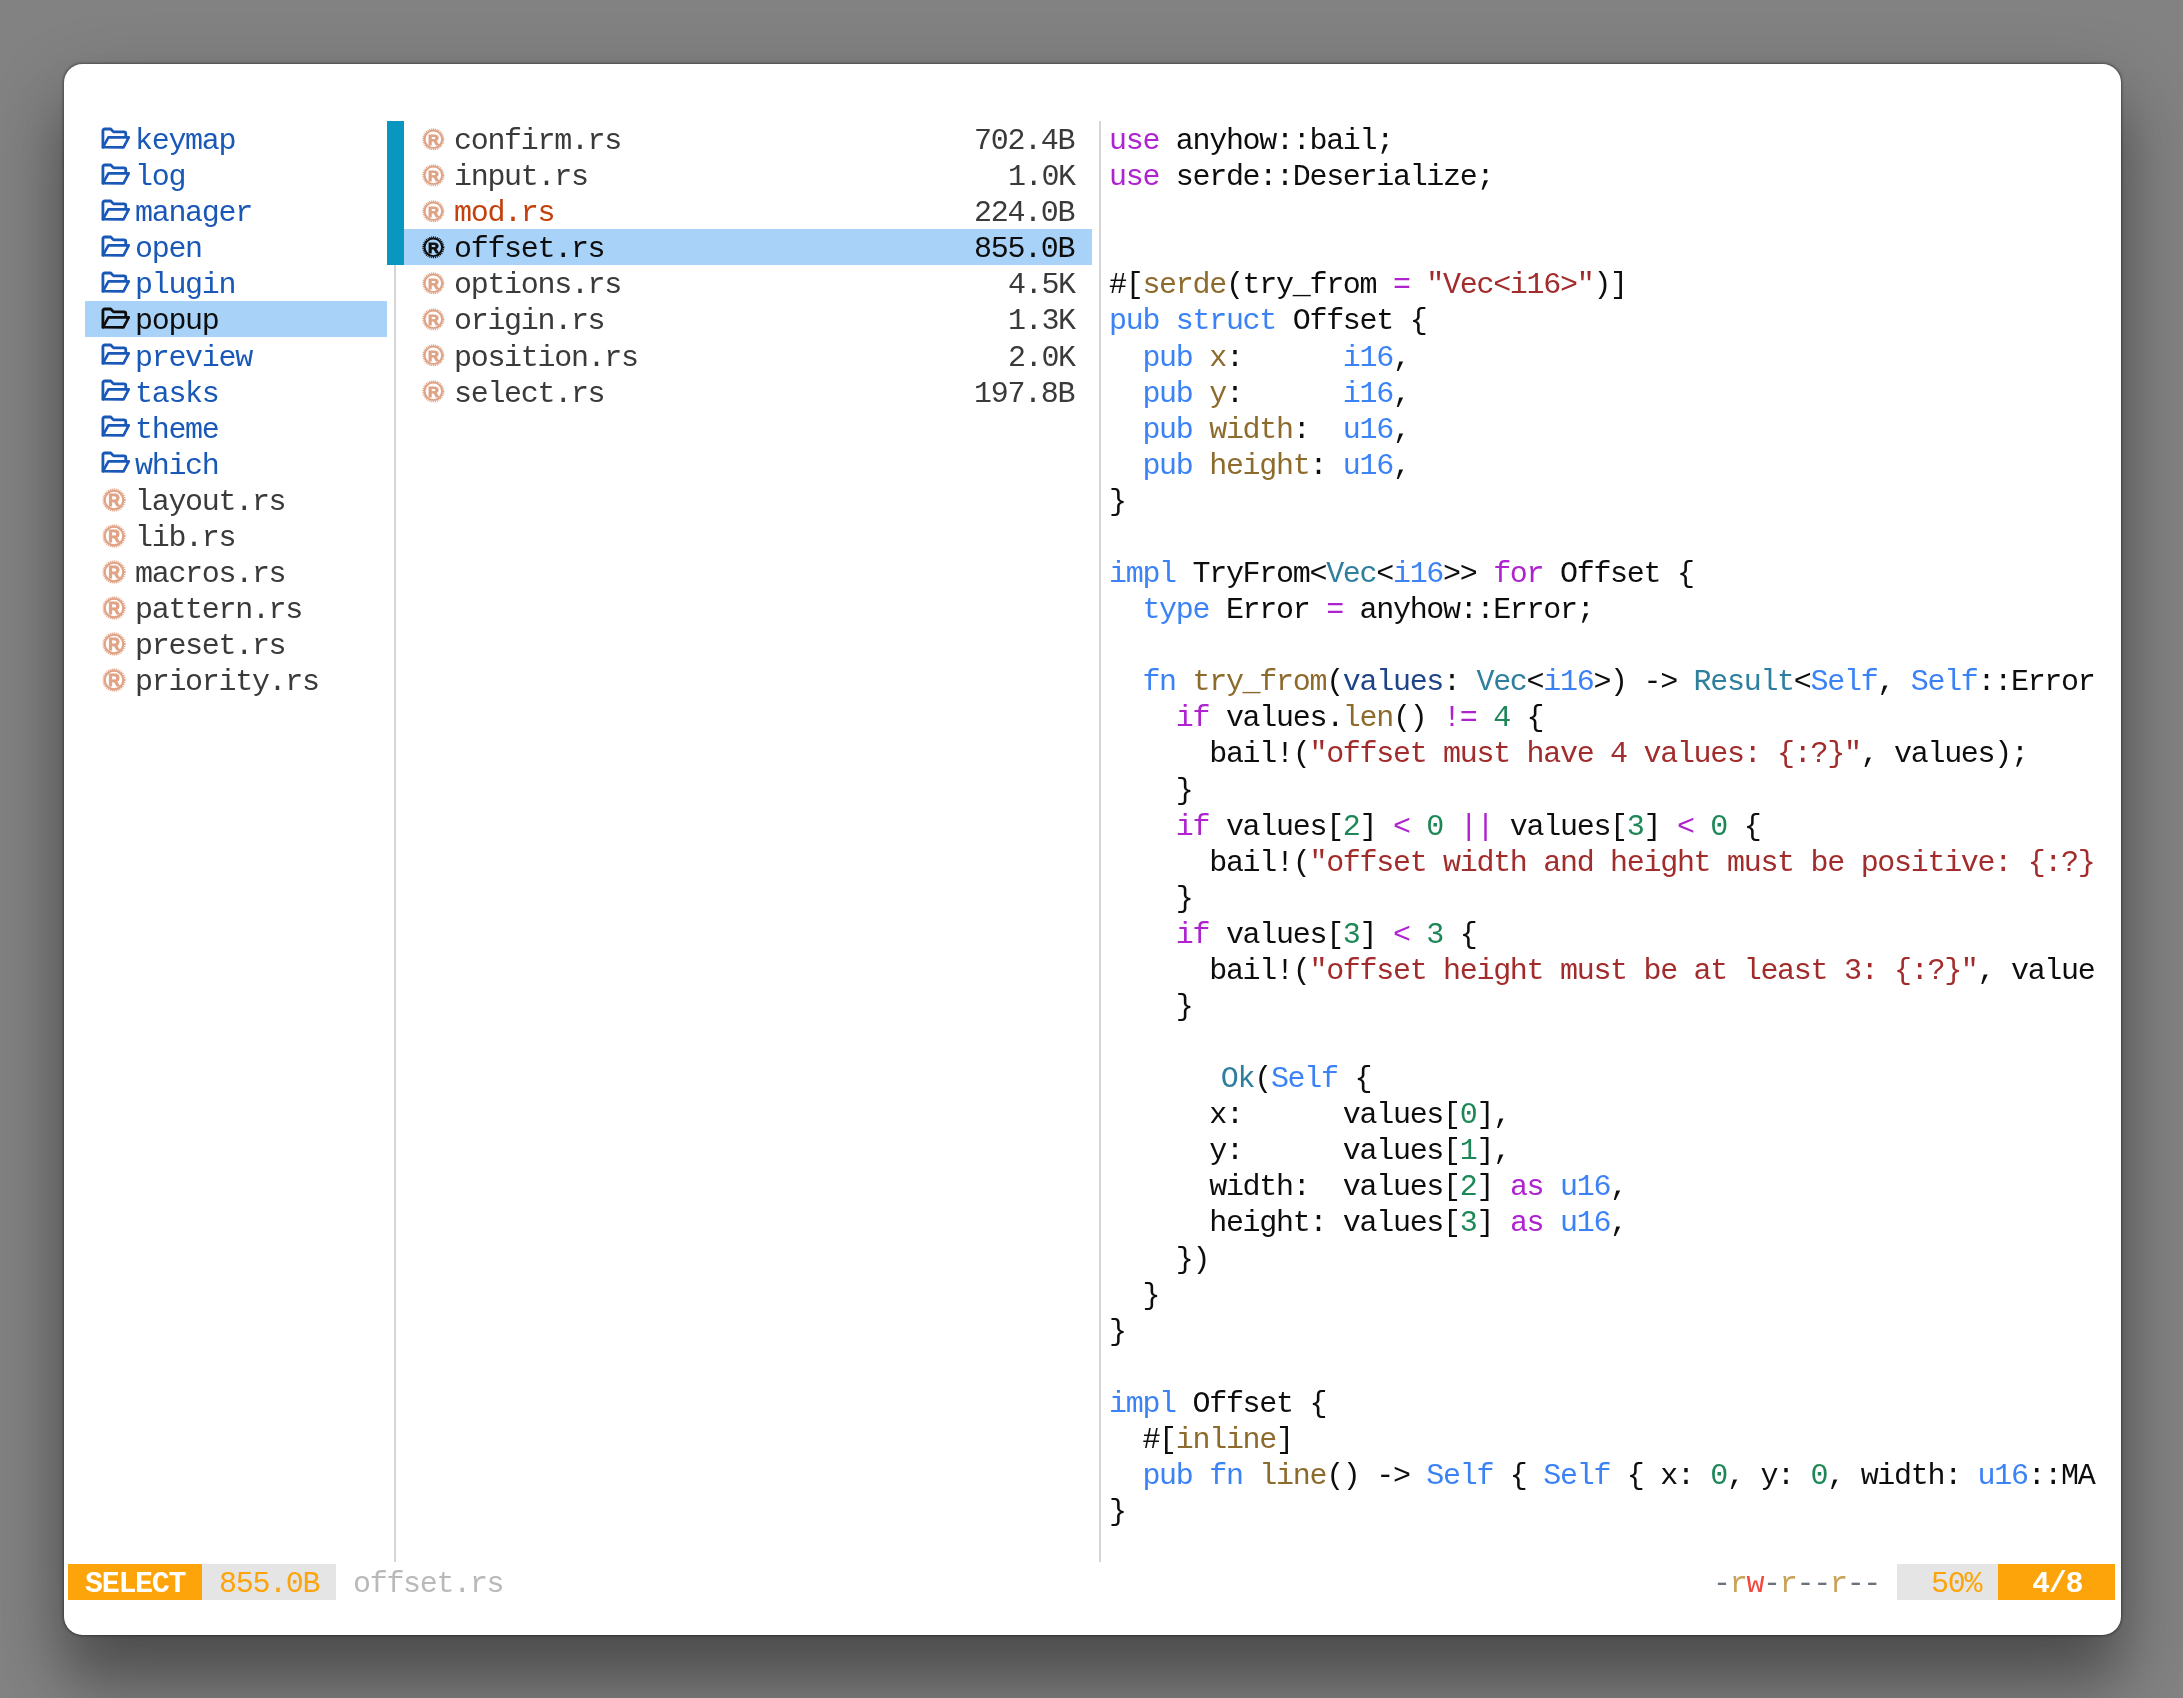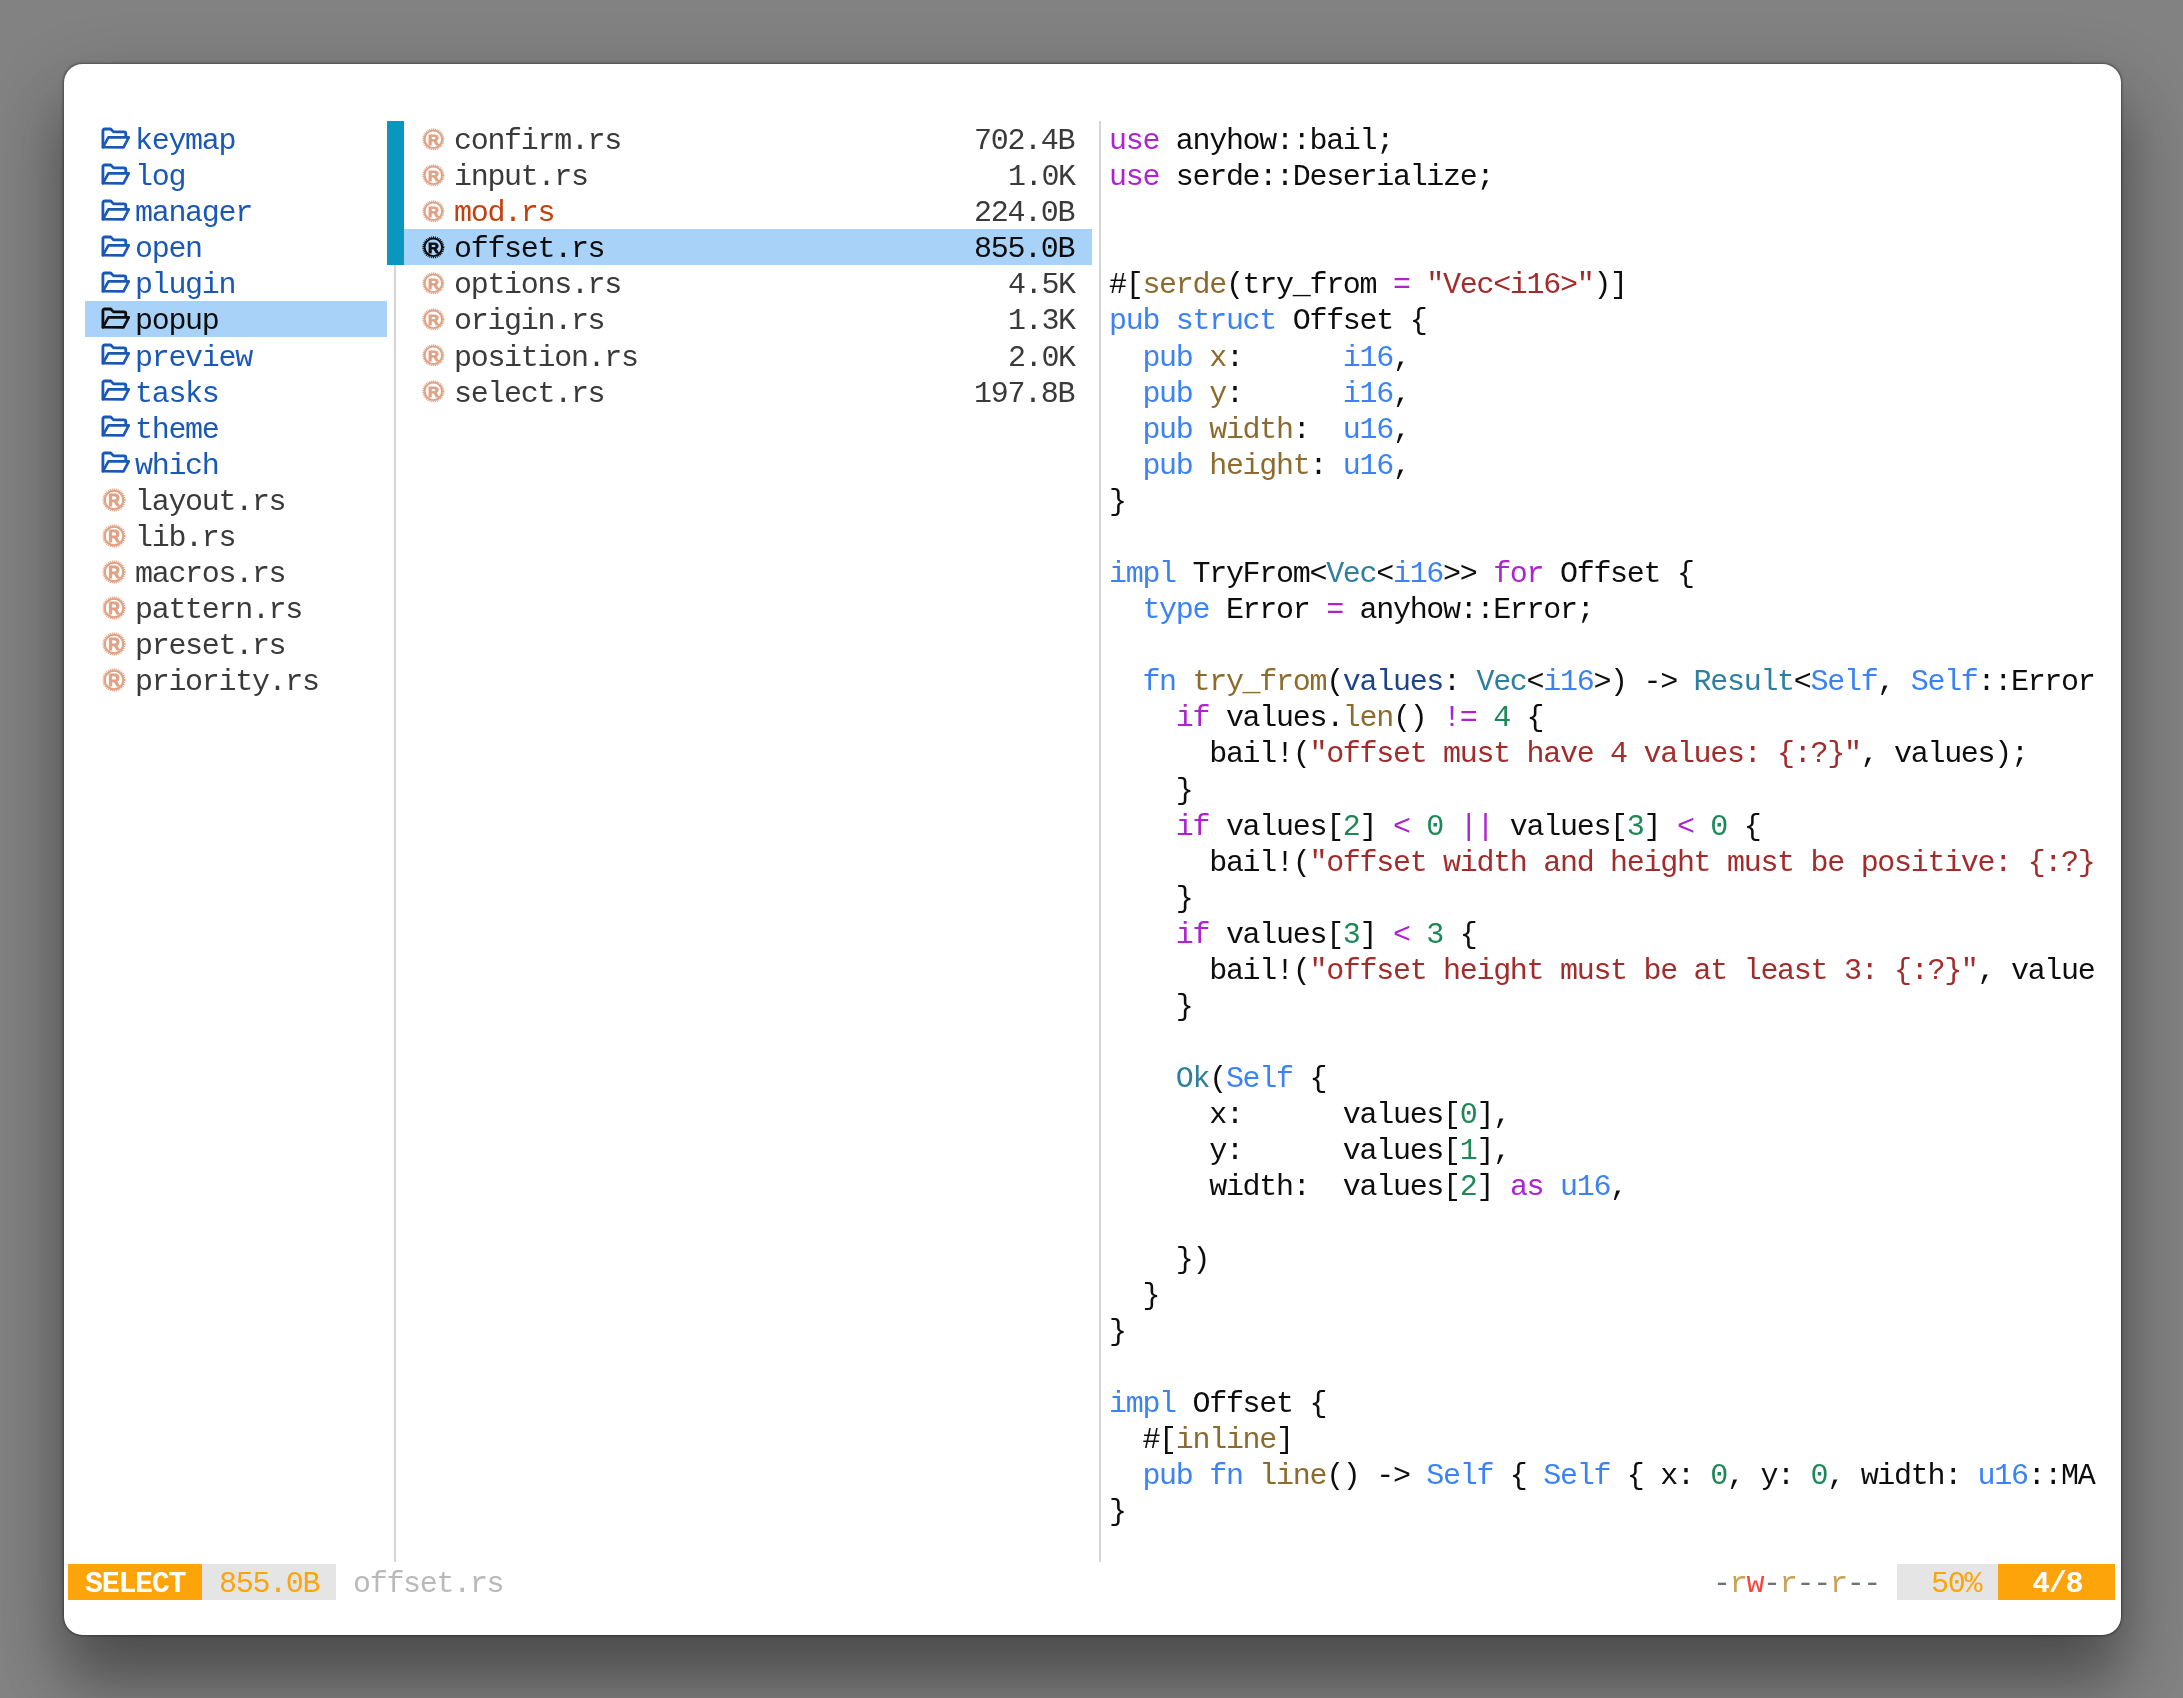--- a/index.html
+++ b/index.html
@@ -173,24 +173,25 @@
 <pre class="t" style="left:1045px;top:598px">  <i class="k">fn</i> <i class="br">try_from</i>(<i class="nv">values</i>: <i class="t2">Vec</i>&lt;<i class="k">i16</i>&gt;) -&gt; <i class="t2">Result</i>&lt;<i class="k">Self</i>, <i class="k">Self</i>::Error</pre>
 <pre class="t" style="left:1045px;top:634px">    <i class="p">if</i> values.<i class="br">len</i>() <i class="p">!=</i> <i class="gr">4</i> {</pre>
 <pre class="t" style="left:1045px;top:670px">      bail!(<i class="st">"offset must have 4 values: {:?}"</i>, values);</pre>
 <pre class="t" style="left:1045px;top:707px">    }</pre>
 <pre class="t" style="left:1045px;top:743px">    <i class="p">if</i> values[<i class="gr">2</i>] <i class="p">&lt;</i> <i class="gr">0</i> <i class="p">||</i> values[<i class="gr">3</i>] <i class="p">&lt;</i> <i class="gr">0</i> {</pre>
 <pre class="t" style="left:1045px;top:779px">      bail!(<i class="st">"offset width and height must be positive: {:?}</i></pre>
 <pre class="t" style="left:1045px;top:815px">    }</pre>
 <pre class="t" style="left:1045px;top:851px">    <i class="p">if</i> values[<i class="gr">3</i>] <i class="p">&lt;</i> <i class="gr">3</i> {</pre>
 <pre class="t" style="left:1045px;top:887px">      bail!(<i class="st">"offset height must be at least 3: {:?}"</i>, value</pre>
 <pre class="t" style="left:1045px;top:923px">    }</pre>
-<pre class="t" style="left:1045px;top:995px">    <i class="t2">Ok</i>(<i class="k">Self</i> {</pre>
+<pre class="t" style="left:1090px;top:995px">    <i class="t2">Ok</i>(<i class="k">Self</i> {</pre>
 <pre class="t" style="left:1045px;top:1031px">      x:      values[<i class="gr">0</i>],</pre>
 <pre class="t" style="left:1045px;top:1067px">      y:      values[<i class="gr">1</i>],</pre>
 <pre class="t" style="left:1045px;top:1103px">      width:  values[<i class="gr">2</i>] <i class="p">as</i> <i class="k">u16</i>,</pre>
+<pre class="t" style="left:1045px;top:1139px">      height: values[<i class="gr">3</i>] <i class="p">as</i> <i class="k">u16</i>,</pre>
 <pre class="t" style="left:1045px;top:1176px">    })</pre>
 <pre class="t" style="left:1045px;top:1212px">  }</pre>
 <pre class="t" style="left:1045px;top:1248px">}</pre>
 <pre class="t" style="left:1045px;top:1320px"><i class="k">impl</i> Offset {</pre>
 <pre class="t" style="left:1045px;top:1356px">  #[<i class="br">inline</i>]</pre>
 <pre class="t" style="left:1045px;top:1392px">  <i class="k">pub</i> <i class="k">fn</i> <i class="br">line</i>() -&gt; <i class="k">Self</i> { <i class="k">Self</i> { x: <i class="gr">0</i>, y: <i class="gr">0</i>, width: <i class="k">u16</i>::MA</pre>
 <pre class="t" style="left:1045px;top:1428px">}</pre>
 <div class="bg" style="left:4.2px;top:1500px;width:134px;height:36px;background:#fca40a"></div>
 <div class="bg" style="left:138px;top:1500px;width:134px;height:36px;background:#e5e5e5"></div>
 <div class="bg" style="left:1833px;top:1500px;width:101px;height:36px;background:#e5e5e5"></div>

